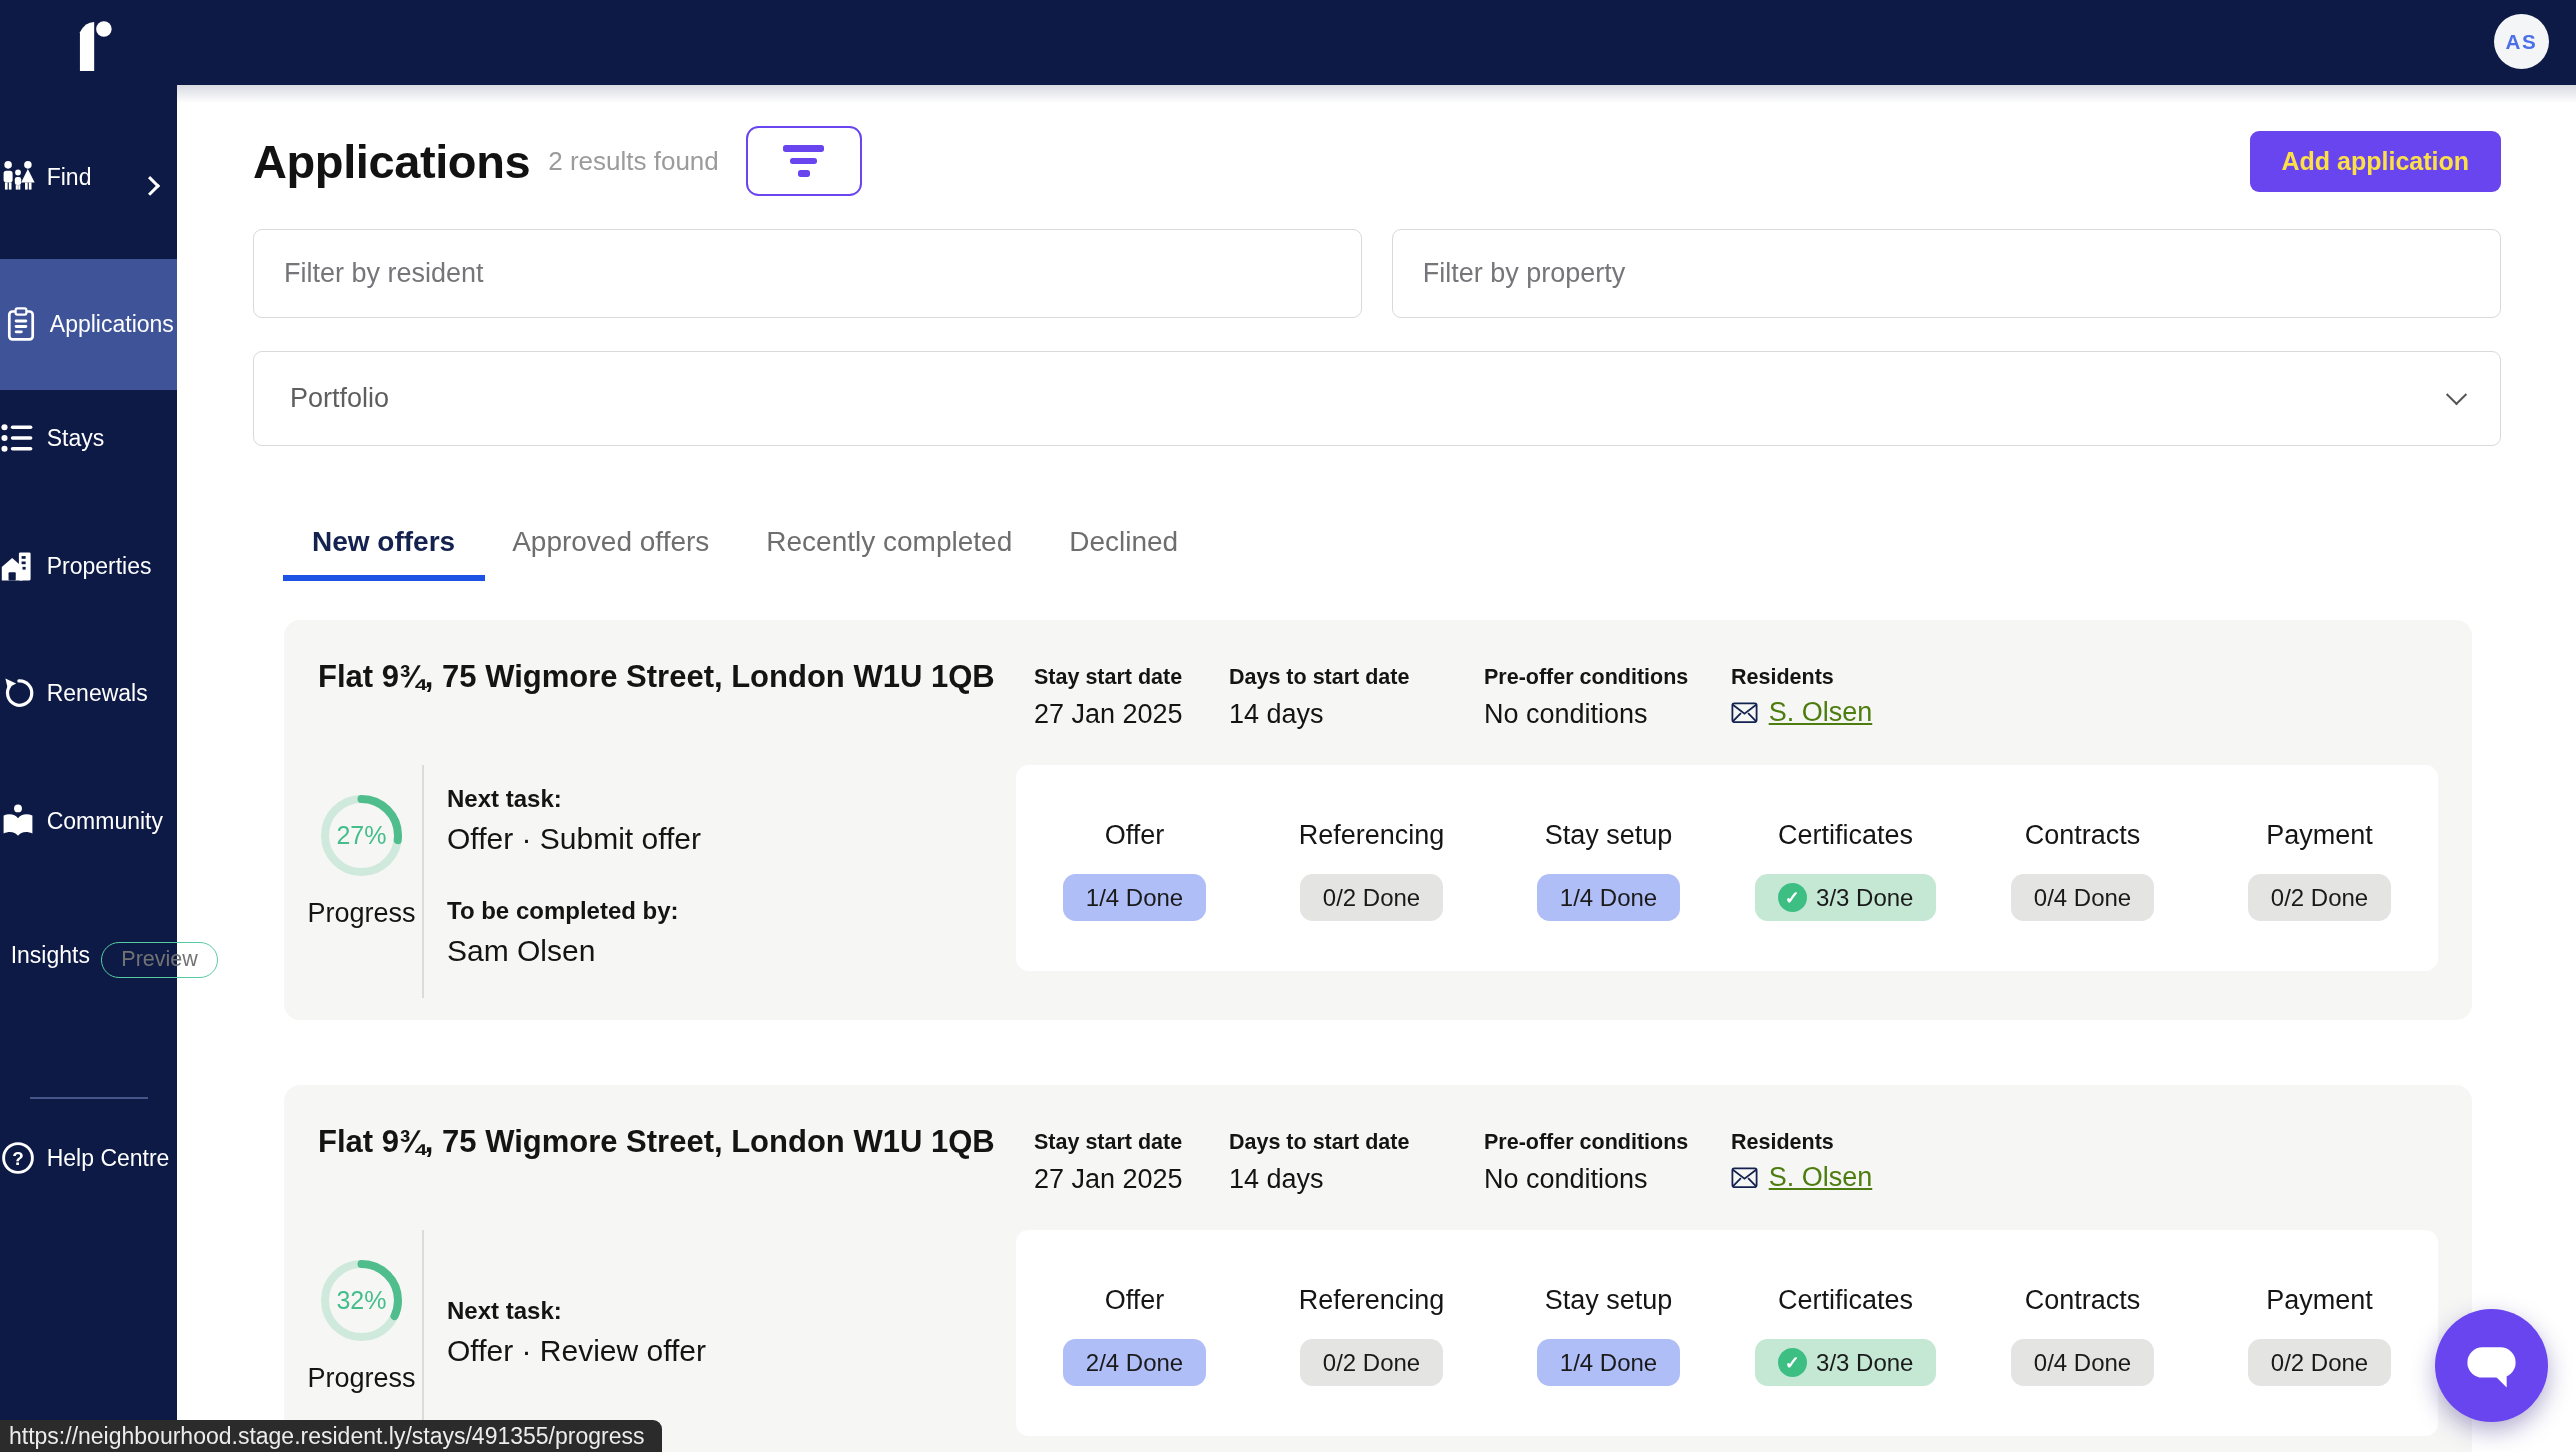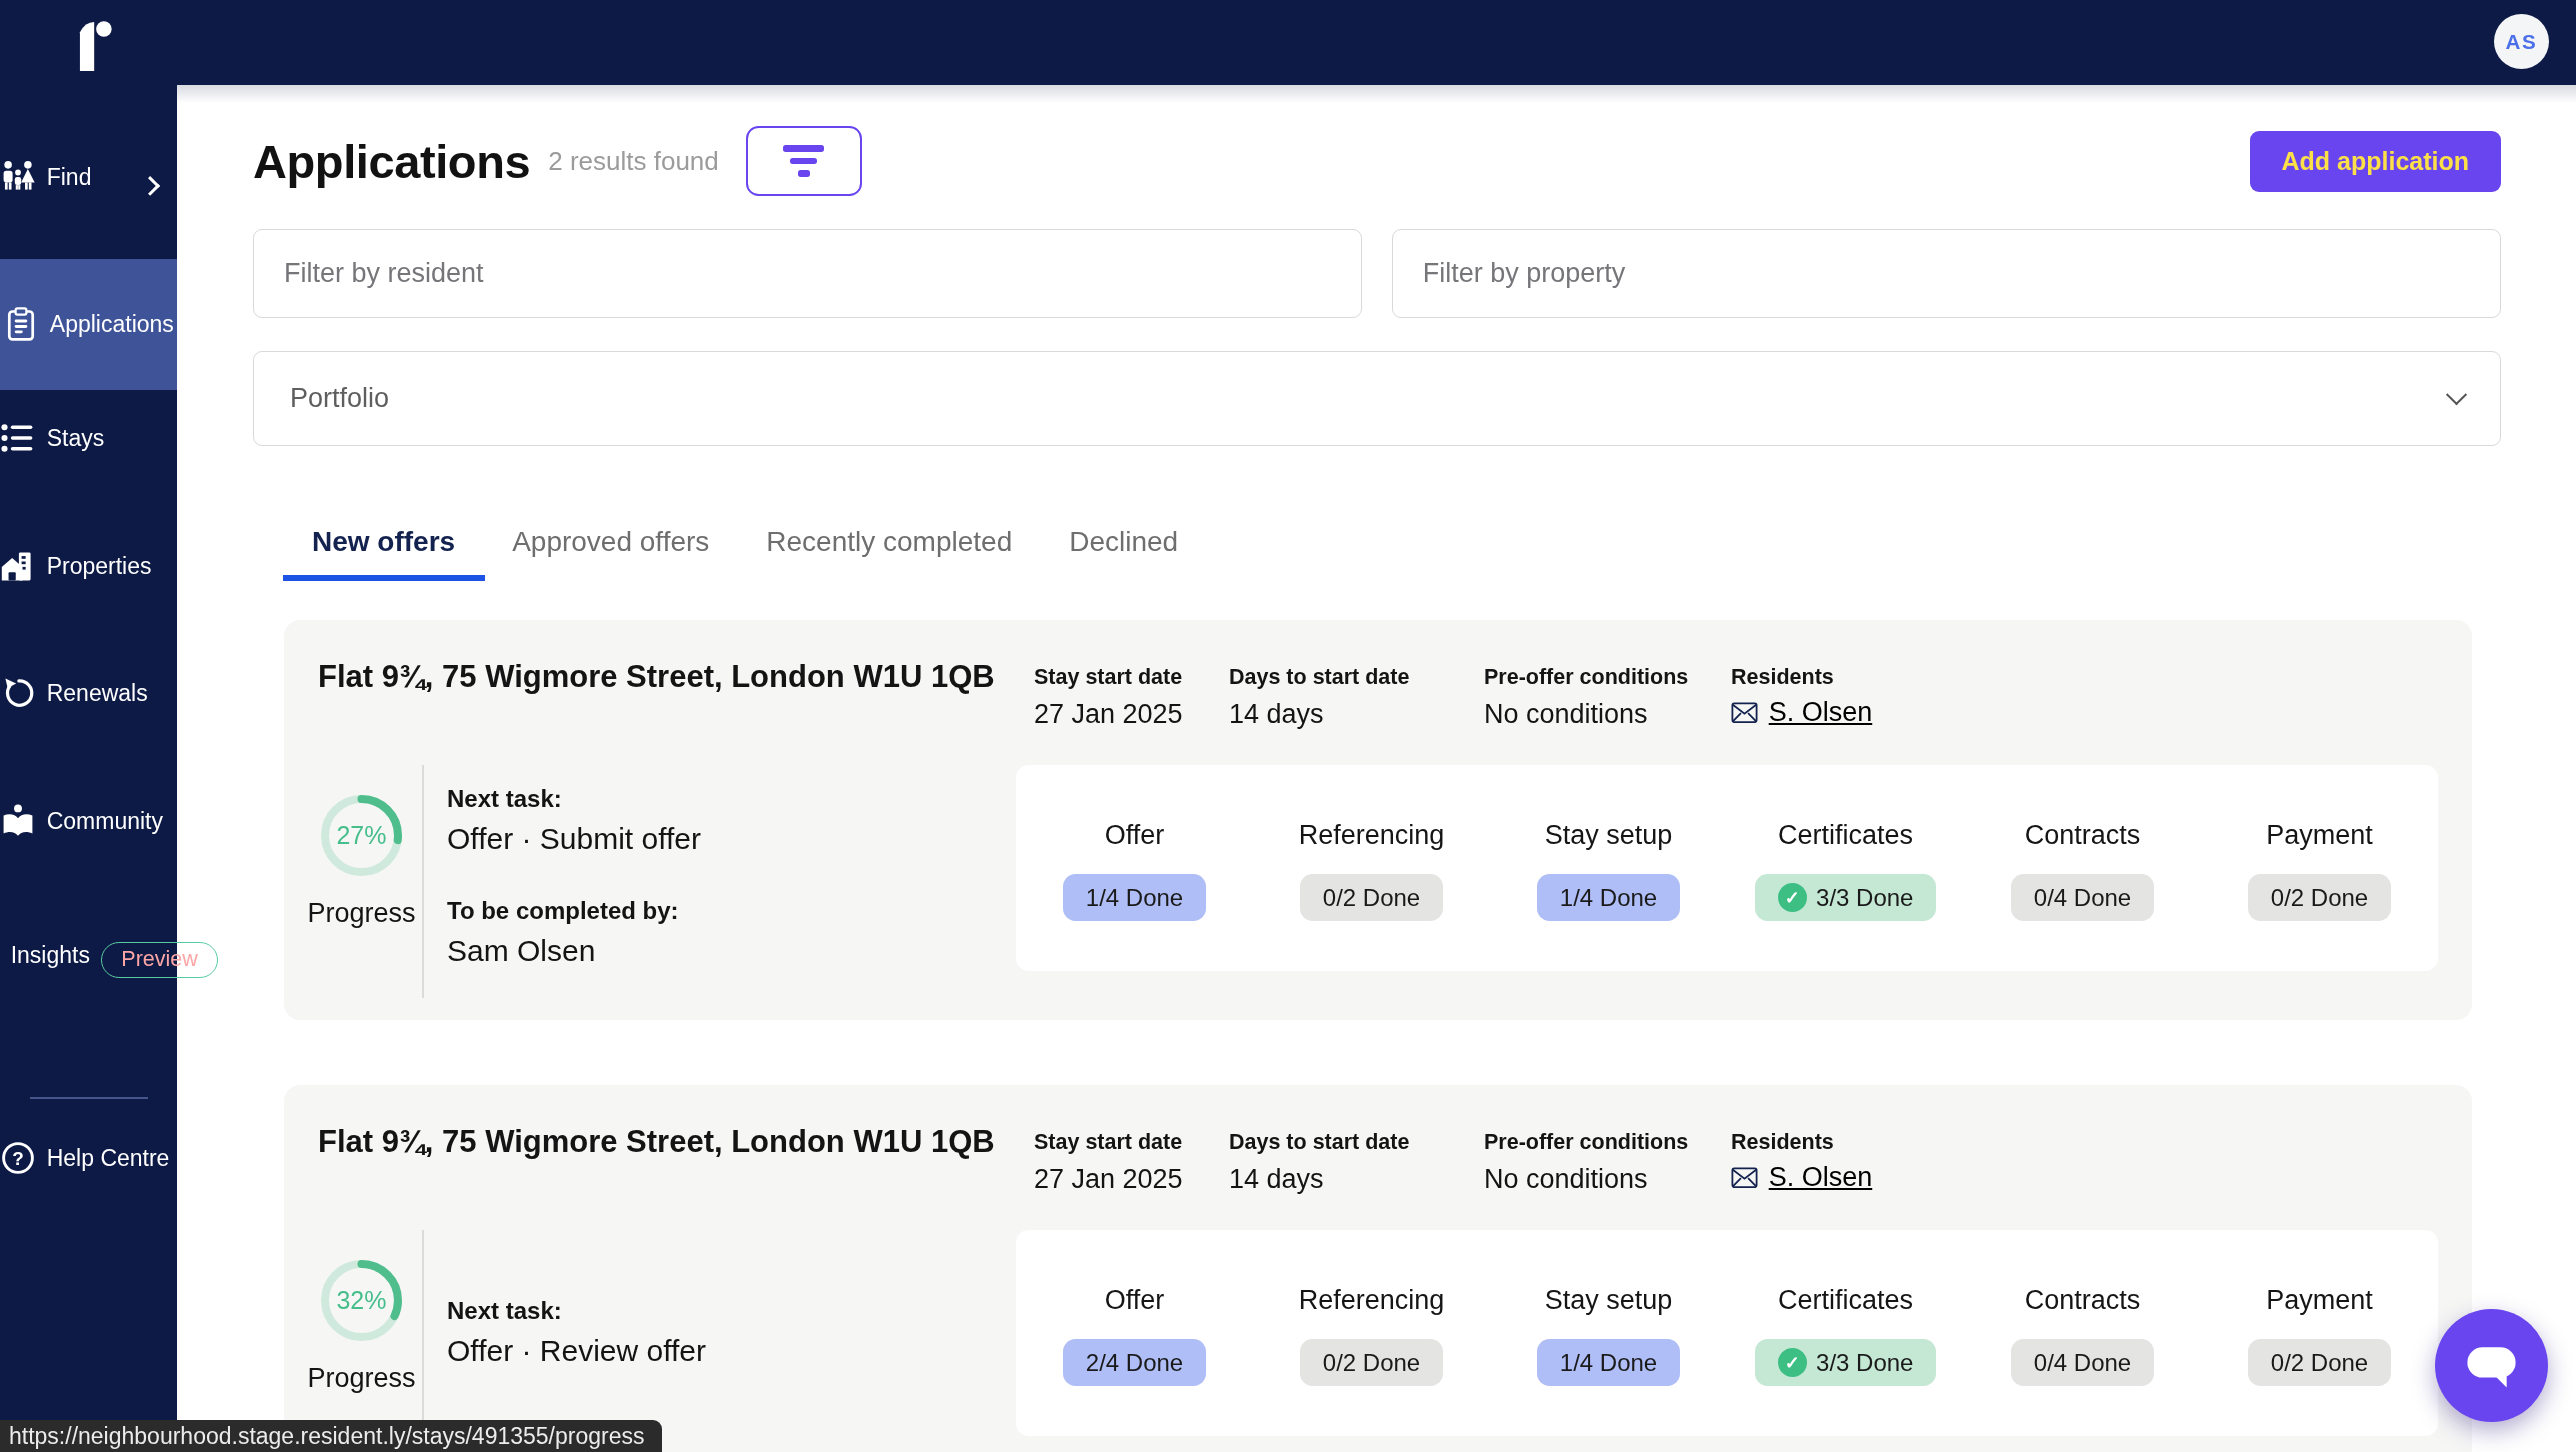--- a/index.html
+++ b/index.html
@@ -27,21 +27,21 @@
   .nav-item svg { width:36px; height:36px; }
   .nav-find { top:159px; }
   .nav-apps { top:259px; height:131px; justify-content:center; background:#3F5498; gap:10.7px; }
   .nav-stays { top:420px; }
   .nav-properties { top:548px; }
   .nav-renewals { top:675px; }
   .nav-community { top:803px; }
   .nav-insights { top:933px; }
   .nav-help { top:1140px; }
   .badge-preview {
-    margin-top:9px; border:1.8px solid #57CBA0; color:#fca5a5; border-radius:894px;
+    margin-top:9px; border:1.8px solid #57CBA0; color:#737373; border-radius:894px;
     padding:6.3px 19.7px; font-size:21.5px; line-height:1;
   }
   .find-chevron {
     position:absolute; right:19.7px; top:179px; width:14.3px; height:14.3px;
     border-top:3.6px solid #fff; border-right:3.6px solid #fff; transform:rotate(45deg); cursor:pointer;
   }
   .sidebar-divider { position:absolute; top:1097px; left:29.5px; right:29.5px; height:1.8px; background:#45568A; }
 
   
   .main { position:absolute; left:177px; top:85px; right:0; bottom:0; background:#fff; overflow:hidden; }
@@ -99,21 +99,21 @@
   .card-2 { top:1000px; height:501px; }
 
   .prop-title { position:absolute; left:34px; top:39px; font-size:31px; font-weight:700; color:#141414; }
   .info-col { position:absolute; top:45px; }
   .col-stay { left:750px; } .col-days { left:945px; } .col-pre { left:1200px; } .col-res { left:1447px; }
   .info-label { font-size:21.5px; font-weight:700; color:#141414; }
   .info-value { margin-top:9px; font-size:27px; color:#141414; }
   .resident-link {
     display:flex; align-items:center; gap:10.7px; margin-top:7.2px; font-size:27px; color:#13224E;
   }
-  .resident-link a { color:#000000; text-decoration:underline; cursor:pointer; }
+  .resident-link a { color:#4d7c0f; text-decoration:underline; cursor:pointer; }
 
   .progress-block { position:absolute; left:0; top:171px; width:155px; display:flex; flex-direction:column; align-items:center; }
   .ring { position:relative; width:89px; height:89px; }
   .ring svg { width:89px; height:89px; }
   .ring-label { position:absolute; inset:0; display:flex; align-items:center; justify-content:center; font-size:25px; color:#45BE8B; }
   .progress-caption { margin-top:18px; font-size:27px; color:#141414; }
 
   .vdivider { position:absolute; left:138px; top:145px; width:1.8px; height:233px; background:#DBDBDB; }
   .card-2 .vdivider { height:265px; }
 

